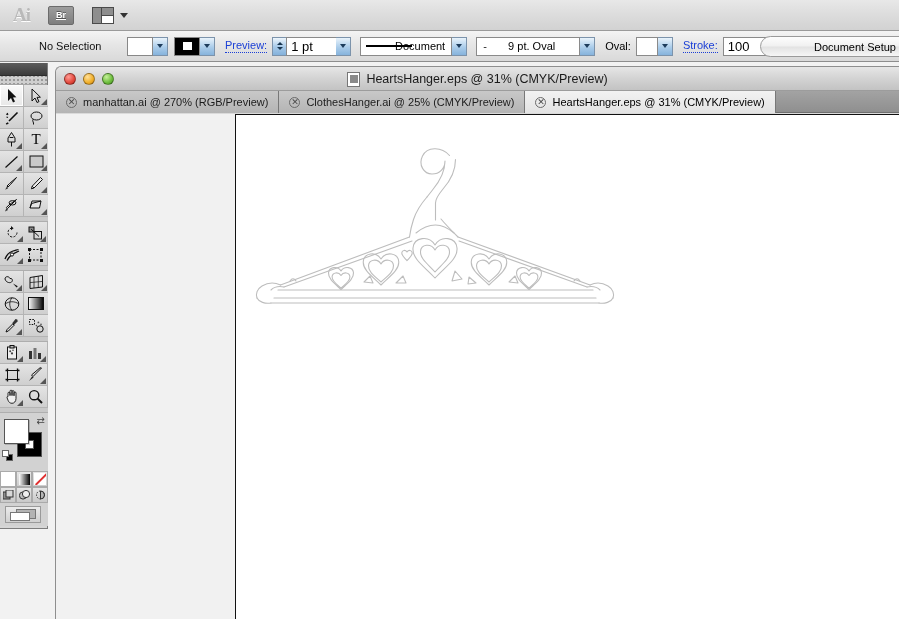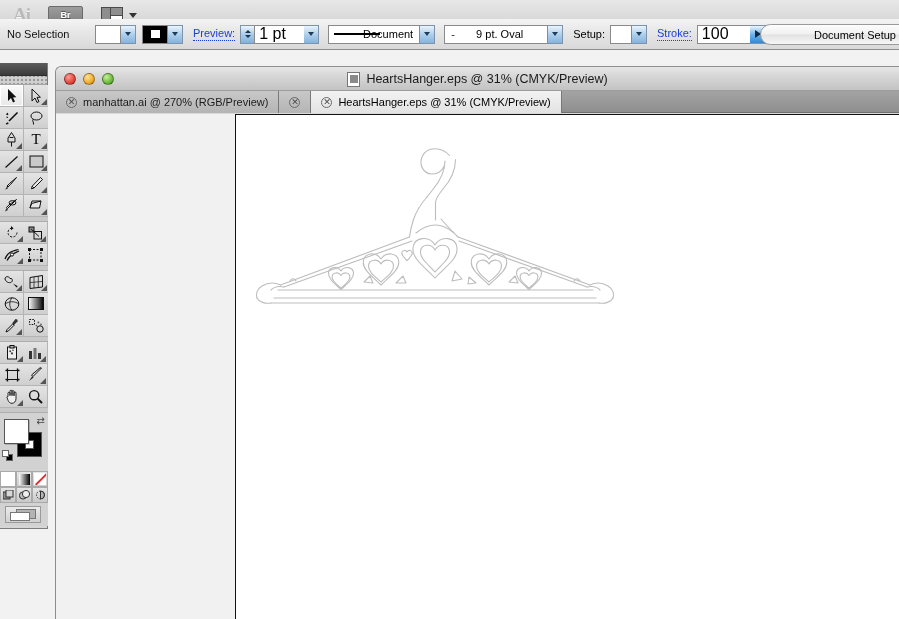--- a/index.html
+++ b/index.html
@@ -22,21 +22,21 @@
     border-bottom:1px solid #9a9a9a;
     display:flex; align-items:center;
   }
   .ai-logo{
     margin-left:13px; font-size:19px; font-weight:bold;
     color:#b9b9b9; letter-spacing:-1px;
     font-family:"Liberation Serif", serif;
     text-shadow: 0 1px 0 #fff;
   }
   .br-btn{
-    margin-left:18px; width:35px; height:19px;
+    margin-left:18px; width:26px; height:19px;
     background:linear-gradient(to bottom,#9d9d9d,#7e7e7e);
     border:1px solid #6b6b6b; border-radius:2px;
     color:#fff; font-size:9px; font-weight:bold;
     display:flex; align-items:center; justify-content:center;
     text-shadow:0 -1px 0 rgba(0,0,0,.4);
     text-decoration:underline;
   }
   .arrange-btn{
     margin-left:18px; width:22px; height:17px;
     border:1.5px solid #4a4a4a; background:#fff;
@@ -46,24 +46,24 @@
   .arrange-btn .rt{ flex:1; display:flex; flex-direction:column; }
   .arrange-btn .rt i{ flex:1; background:#fff; }
   .arrange-btn .rt i:first-child{ background:#8e8e8e; border-bottom:1.5px solid #4a4a4a;}
   .caret{
     width:0;height:0;border-left:4.5px solid transparent;border-right:4.5px solid transparent;
     border-top:5px solid #333; margin-left:6px;
   }
 
   
   .ctrlbar{
-    position:absolute; left:0; top:19px; width:899px; height:31px;
+    position:absolute; left:0; top:31px; width:899px; height:31px;
     background:linear-gradient(to bottom,#f4f4f4 0%,#e6e6e6 45%,#d9d9d9 100%);
     border-bottom:1px solid #8d8d8d;
-    display:flex; align-items:center;
+    display:flex; align-items:center;padding-left:32px;
   }
   .sel-label{ margin-left:7px; font-size:11px; color:#111; width:88px; }
 
   .swatch-combo{ display:flex; align-items:center; }
   .swatch{
     width:26px;height:19px;border:1px solid #888;background:#fff;
     display:flex;align-items:center;justify-content:center;
   }
   .swatch.stroke{ background:#000; }
   .swatch.stroke em{ display:block;width:9px;height:8px;background:#fff; }
@@ -85,21 +85,21 @@
     width:14px;height:19px;
     background:linear-gradient(to bottom,#eef6fc,#a9cbe9 50%,#83b1db);
     border:1px solid #7c93ab; border-right:none;
     display:flex;flex-direction:column;align-items:center;justify-content:center;gap:2px;
   }
   .stepper i{ width:0;height:0;border-left:3px solid transparent;border-right:3px solid transparent;}
   .stepper i.up{ border-bottom:3.5px solid #17354f;}
   .stepper i.dn{ border-top:3.5px solid #17354f;}
   .field{
     height:19px; border:1px solid #8a8a8a; background:#fff;
-    display:flex;align-items:center; padding:0 4px; font-size:16px;
+    display:flex;align-items:center; padding:0 4px; font-size:13px;
   }
   .combo{ display:flex; align-items:center; }
   .combo .field{ border-right:none; }
 
   .profile-box{
     display:flex;align-items:center;height:19px;border:1px solid #8a8a8a;background:#fff;
     width:92px; padding-left:5px; position:relative;
   }
   .profile-box .line{ width:46px;height:2px;background:#000; }
   .profile-box span{ position:absolute; right:6px; font-size:11px; }
@@ -347,21 +347,21 @@
     </div>
 
     <div class="combo" style="margin-left:9px">
       <div class="brush-box">
         <span class="dot">-</span>
         <span class="nm">9 pt. Oval</span>
       </div>
       <div class="dd"></div>
     </div>
 
-    <div style="margin-left:10px;font-size:11px">Setup:</div>
+    <div style="margin-left:10px;font-size:11px">Oval:</div>
     <div class="combo" style="margin-left:5px">
       <div class="style-swatch"></div>
       <div class="dd"></div>
     </div>
 
     <div class="lbl-link">Stroke:</div>
     <div class="combo">
       <div class="field op-field">100</div>
       <div class="arrow-btn"></div>
     </div>
@@ -670,20 +670,21 @@
       </div>
     </div>
 
     <div class="tabbar">
       <div class="tab">
         <span class="x">✕</span>
         <span>manhattan.ai @ 270% (RGB/Preview)</span>
       </div>
       <div class="tab">
         <span class="x">✕</span>
+        <span>ClothesHanger.ai @ 25% (CMYK/Preview)</span>
       </div>
       <div class="tab active">
         <span class="x">✕</span>
         <span>HeartsHanger.eps @ 31% (CMYK/Preview)</span>
       </div>
       <div class="tab-fill"></div>
     </div>
 
     <div class="canvas">
       <div class="artboard">

